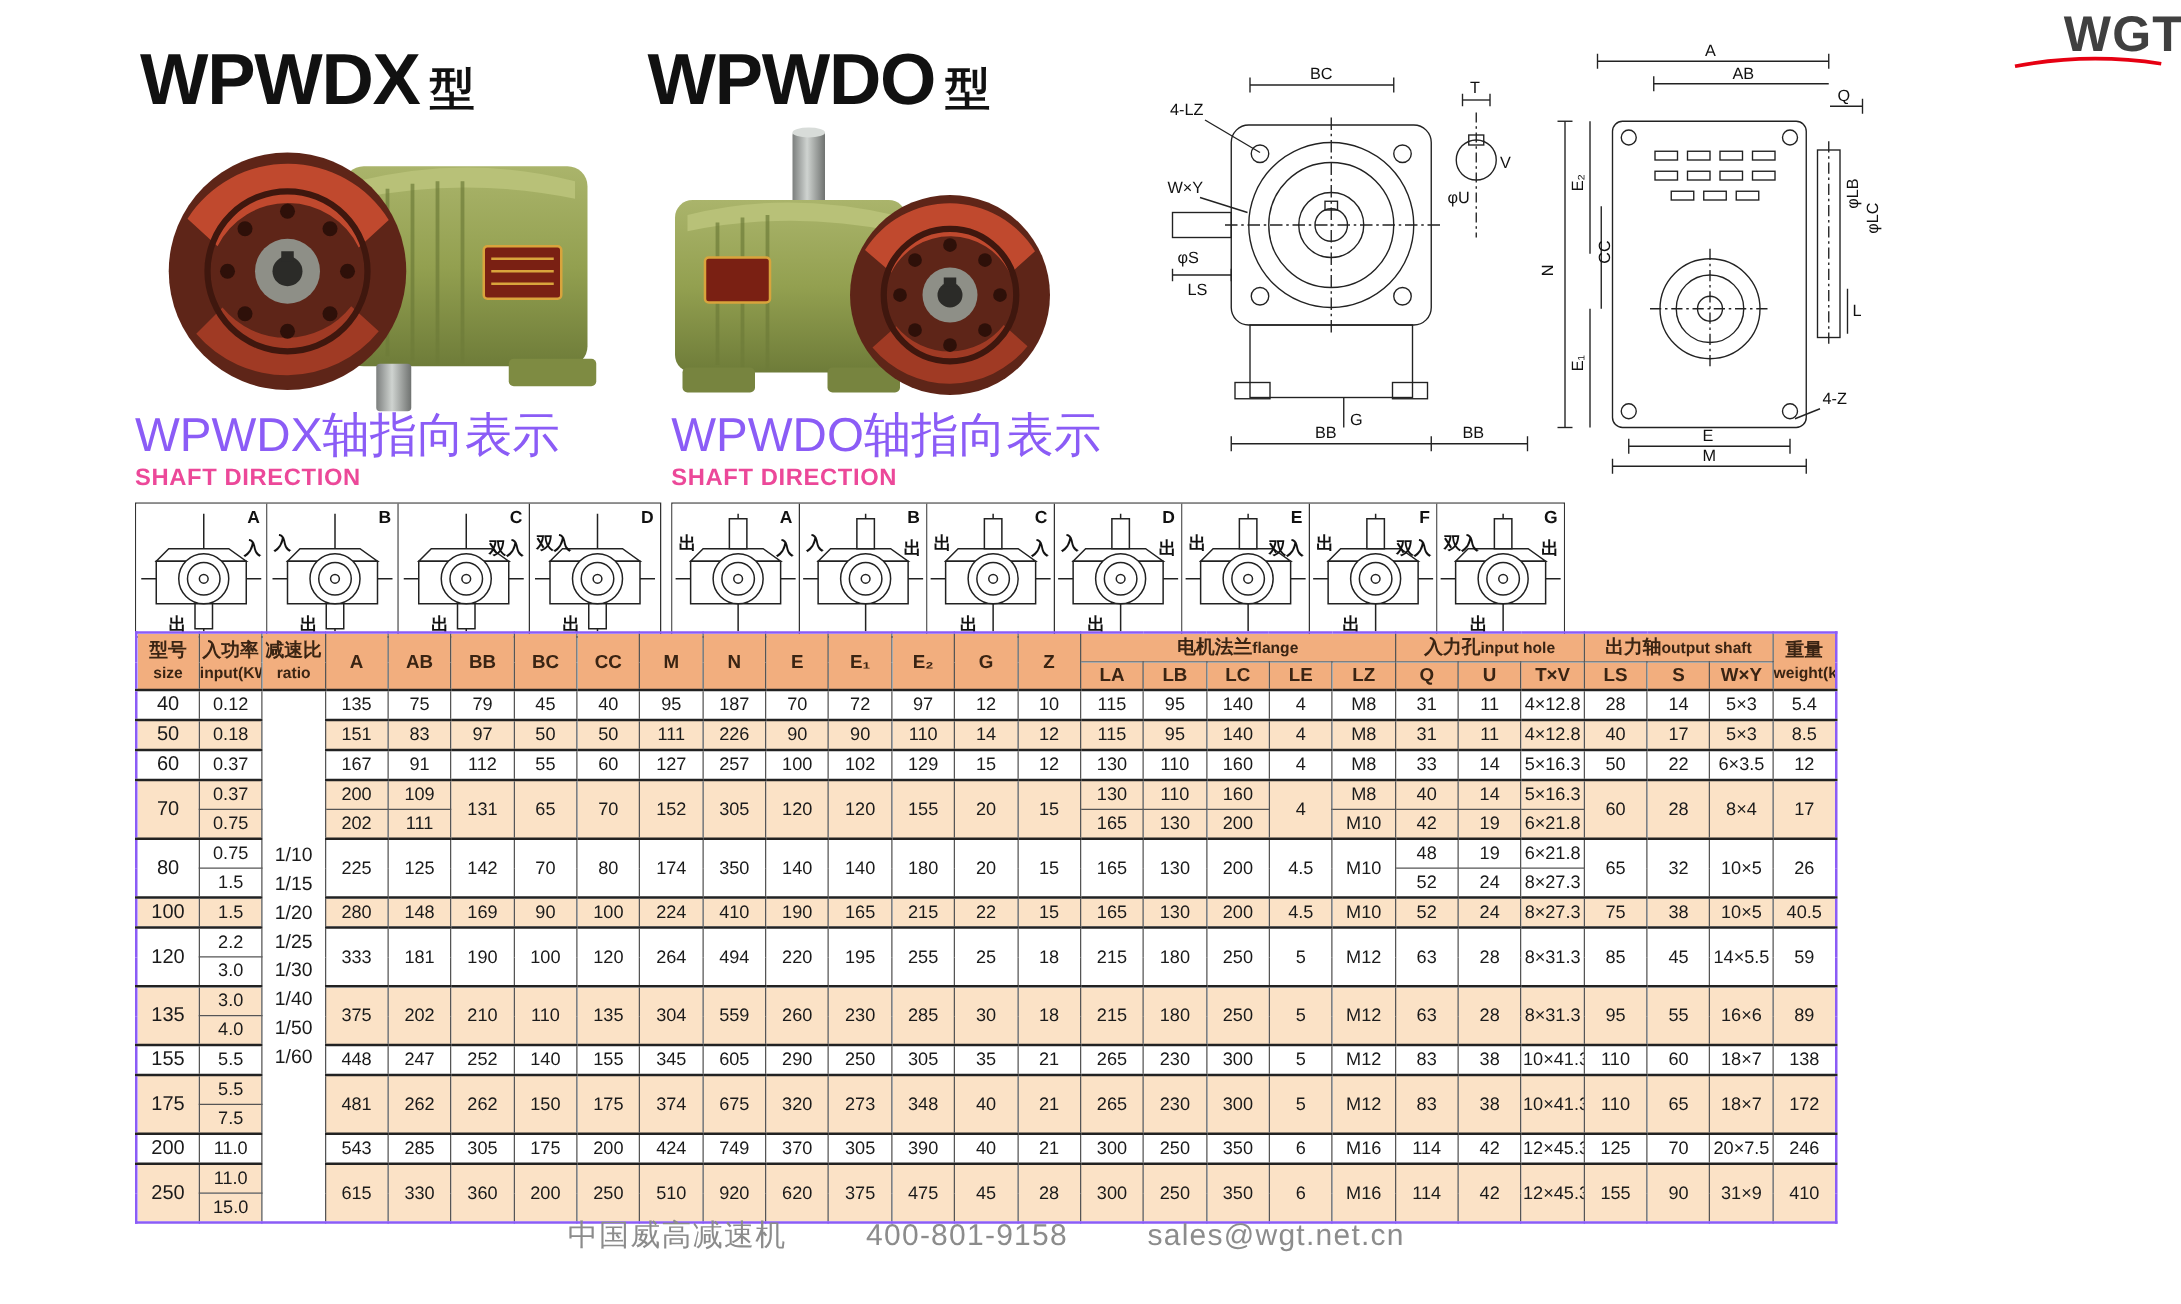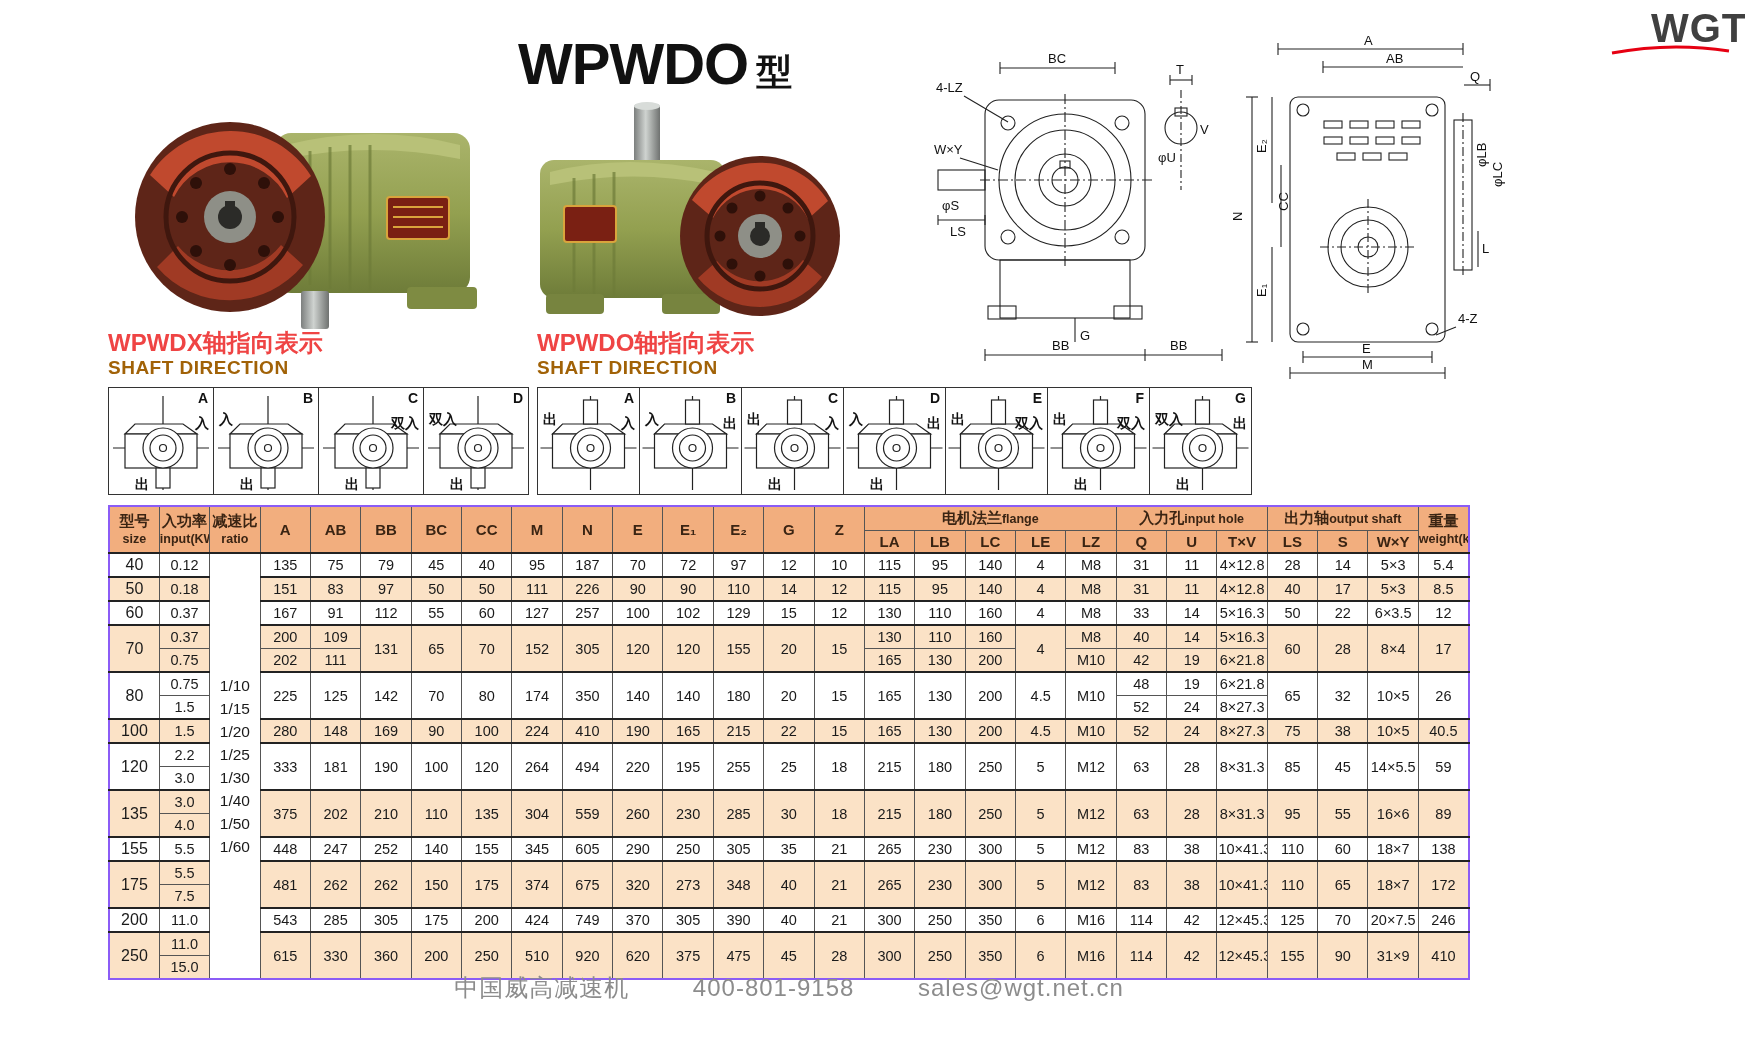--- a/index.html
+++ b/index.html
@@ -22,22 +22,22 @@
 
   
   .tdraw{position:absolute;}
   .tdraw svg{overflow:visible;}
   .tdraw text{font-family:"Liberation Sans","DejaVu Sans",sans-serif;font-size:13px;fill:#111;}
   .tdraw line,.tdraw rect,.tdraw circle,.tdraw path,.tdraw polygon,.tdraw polyline
     {stroke:#222;fill:none;stroke-width:1.1;}
 
   
   .shaft-block{position:absolute;}
-  .shaft-heading{font-size:24px;font-weight:700;color:#ef4444;line-height:1.05;}
-  .shaft-sub{font-size:19px;font-weight:600;color:#a16207;letter-spacing:.5px;margin-top:2px;}
+  .shaft-heading{font-size:38px;font-weight:400;color:#8b5cf6;line-height:1.05;}
+  .shaft-sub{font-size:19px;font-weight:600;color:#ec4899;letter-spacing:.5px;margin-top:2px;}
   .strip{display:flex;margin-top:8px;border:1.5px solid #333;}
   .sd-cell{position:relative;height:106px;border-right:1.5px solid #333;background:#fff;flex:none;}
   .sd-cell:last-child{border-right:none;}
   .strip-x .sd-cell{width:104px;} .strip-o .sd-cell{width:101px;}
   .sd-cell svg{position:absolute;left:0;top:0;width:100%;height:100%;}
   .sd-cell span{position:absolute;font-size:14px;font-weight:700;color:#111;line-height:1;}
   .sd-letter{top:3px;right:5px;font-weight:600;}
   .sd-tl{top:24px;left:5px;} .sd-tr{top:28px;right:4px;} .sd-bottom{bottom:3px;left:26px;}
 
   
@@ -62,20 +62,23 @@
 
 <div class="page">
 
   <div class="logo">
     <span class="wgt">WGT</span><span class="reg">®</span>
     <svg width="125" height="12" viewBox="0 0 125 12">
       <path d="M4 9 Q62 -2 121 7" stroke="#e60012" stroke-width="3" fill="none"></path>
     </svg>
   </div>
 
+  <div class="model-title" style="left:112px;top:30px">
+    <span class="mt-main">WPWDX</span><span class="mt-suffix">型</span>
+  </div>
   <div class="model-title" style="left:518px;top:30px">
     <span class="mt-main">WPWDO</span><span class="mt-suffix">型</span>
   </div>
 
   <div class="photo" style="left:125px;top:105px">
     <svg width="365" height="228" viewBox="0 0 365 228">
       <defs>
         <linearGradient id="olv" x1="0" y1="0" x2="0" y2="1">
           <stop offset="0" stop-color="#aab46b"></stop>
             <stop offset=".5" stop-color="#93a050"></stop>

